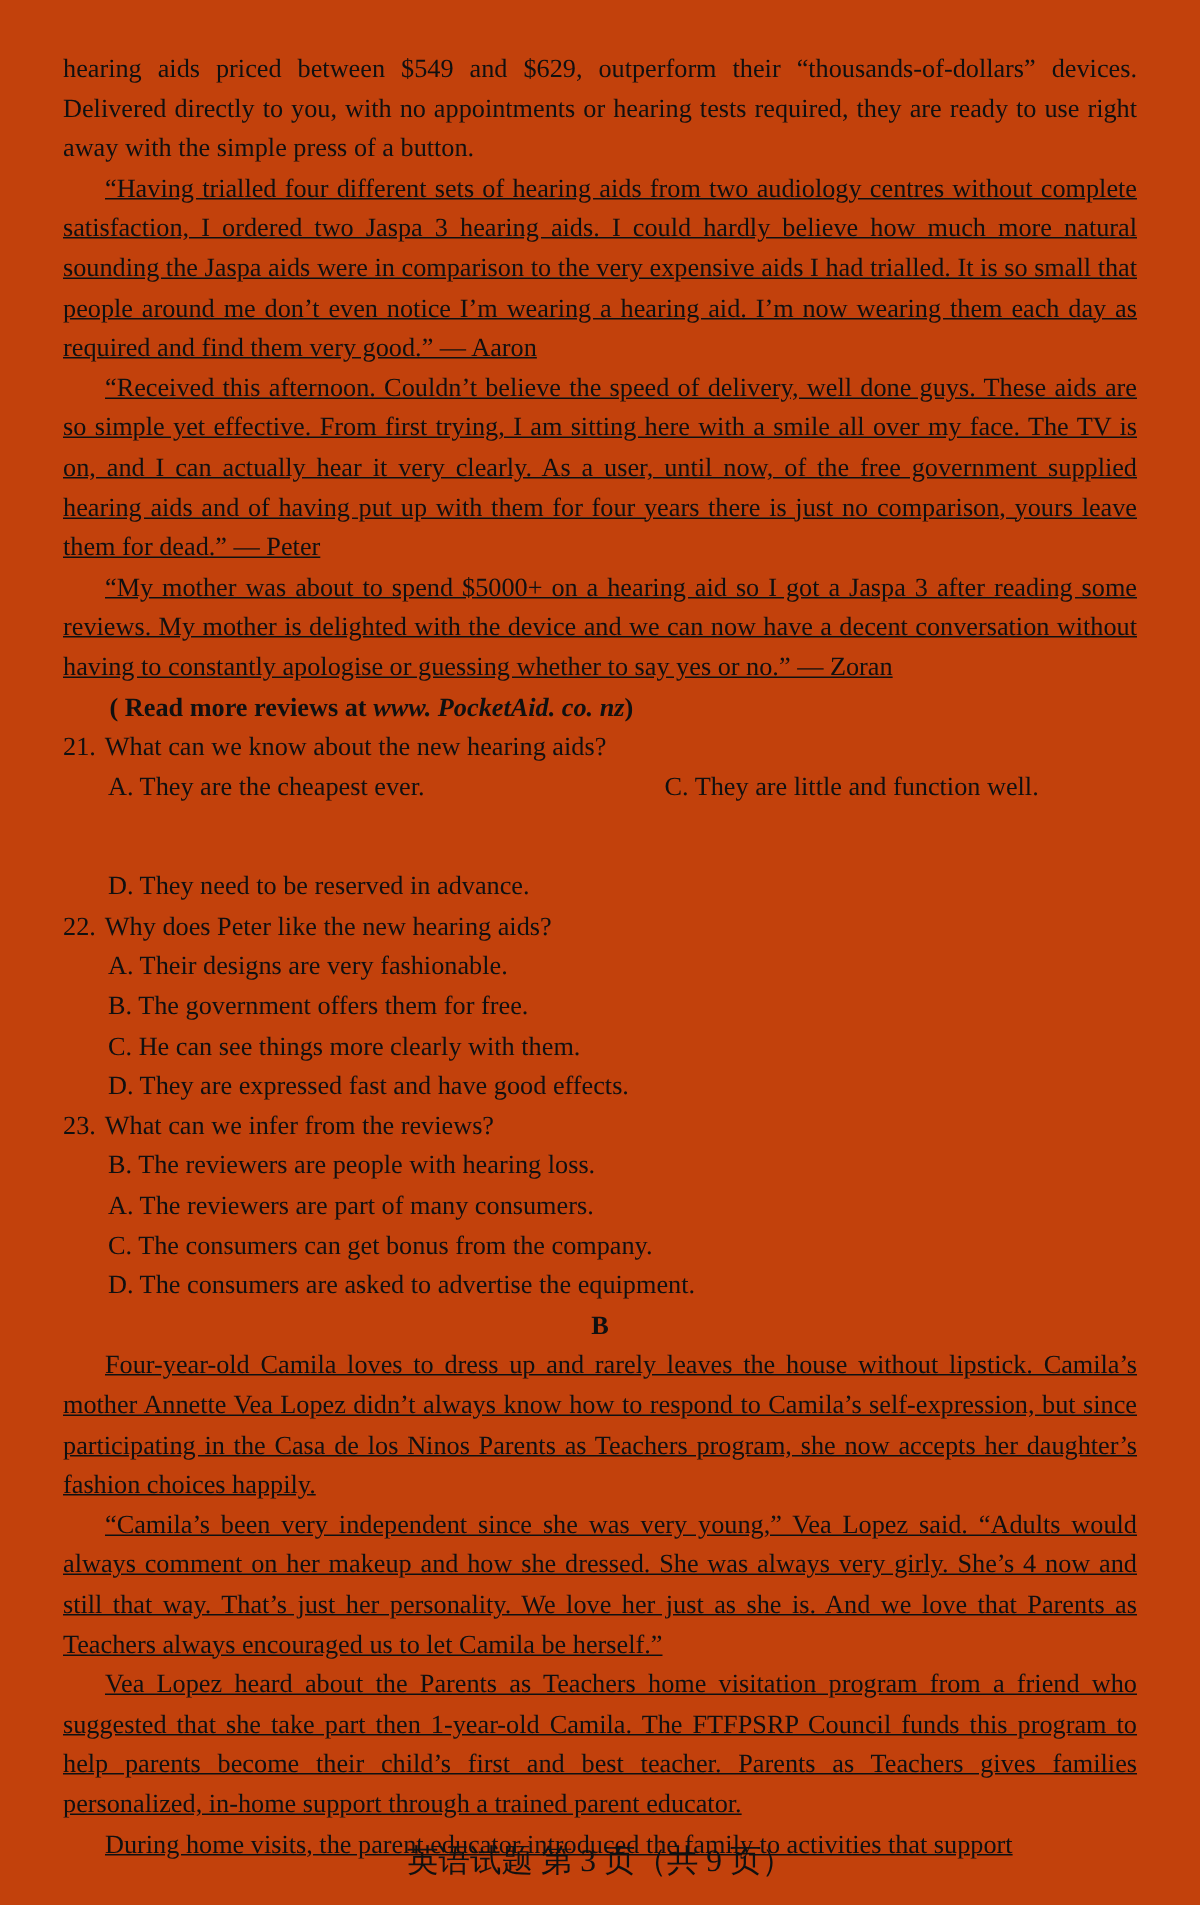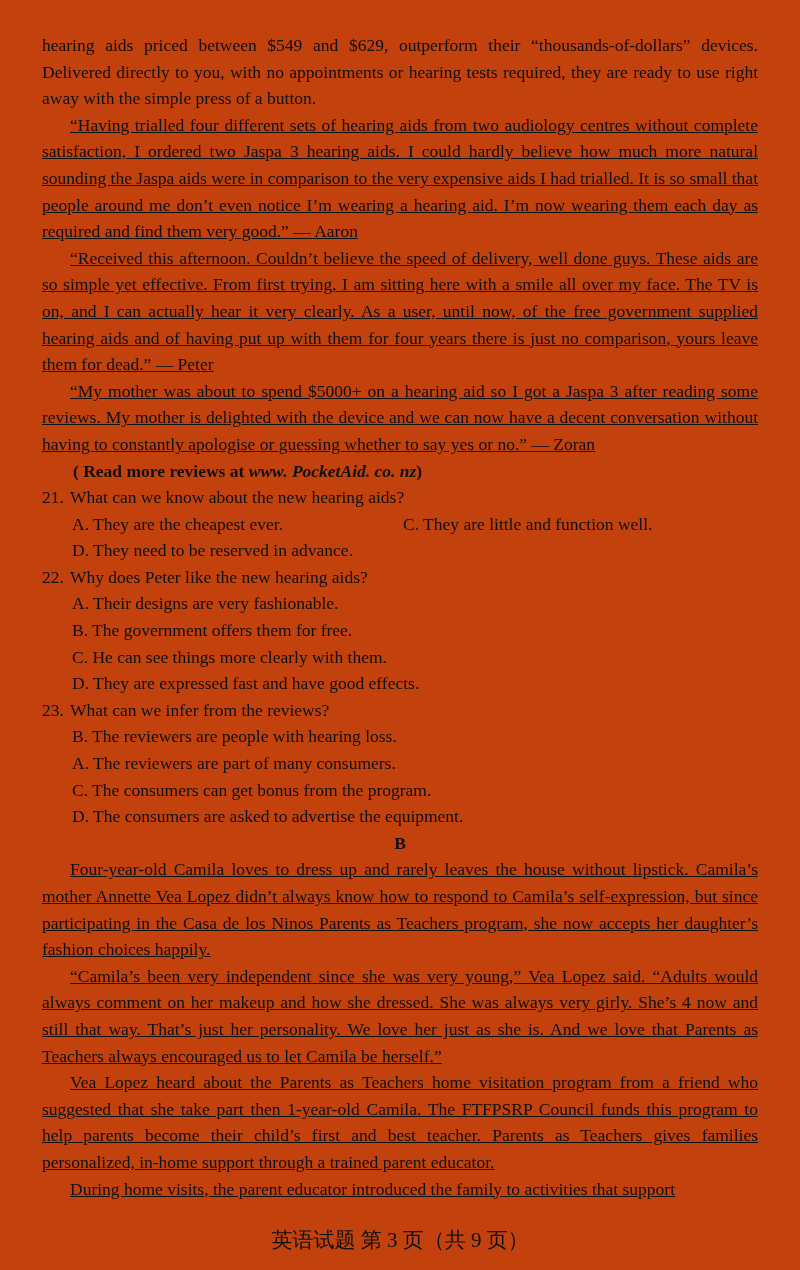--- a/index.html
+++ b/index.html
@@ -51,20 +51,21 @@
   }
   .opts {
     padding-left: 30px;
   }
   .opts p {
     text-align: left;
   }
   .opts.two-col {
     display: grid;
     grid-template-columns: 331px 1fr;
+    gap: 40px;
   }
   .section-header {
     text-align: center !important;
     font-weight: bold;
   }
   .footer {
     position: absolute;
     bottom: 16px;
     left: 0;
     width: 100%;
@@ -104,21 +105,21 @@
         <p>C. He can see things more clearly with them.</p>
         <p>D. They are expressed fast and have good effects.</p>
       </div>
     </div>
 
     <div class="question">
       <p class="q-line"><span class="q-num">23.</span><span class="q-text">What can we infer from the reviews?</span></p>
       <div class="opts">
         <p>B. The reviewers are people with hearing loss.</p>
         <p>A. The reviewers are part of many consumers.</p>
-        <p>C. The consumers can get bonus from the program.</p>
+        <p>C. The consumers can get bonus from the company.</p>
         <p>D. The consumers are asked to advertise the equipment.</p>
       </div>
     </div>
 
     <p class="section-header">B</p>
 
     <p class="para para-indent">Four-year-old Camila loves to dress up and rarely leaves the house without lipstick. Camila’s mother Annette Vea Lopez didn’t always know how to respond to Camila’s self-expression, but since participating in the Casa de los Ninos Parents as Teachers program, she now accepts her daughter’s fashion choices happily.</p>
     <p class="para para-indent">“Camila’s been very independent since she was very young,” Vea Lopez said. “Adults would always comment on her makeup and how she dressed. She was always very girly. She’s 4 now and still that way. That’s just her personality. We love her just as she is. And we love that Parents as Teachers always encouraged us to let Camila be herself.”</p>
     <p class="para para-indent">Vea Lopez heard about the Parents as Teachers home visitation program from a friend who suggested that she take part then 1-year-old Camila. The FTFPSRP Council funds this program to help parents become their child’s first and best teacher. Parents as Teachers gives families personalized, in-home support through a trained parent educator.</p>
     <p class="para para-indent">During home visits, the parent educator introduced the family to activities that support</p>

